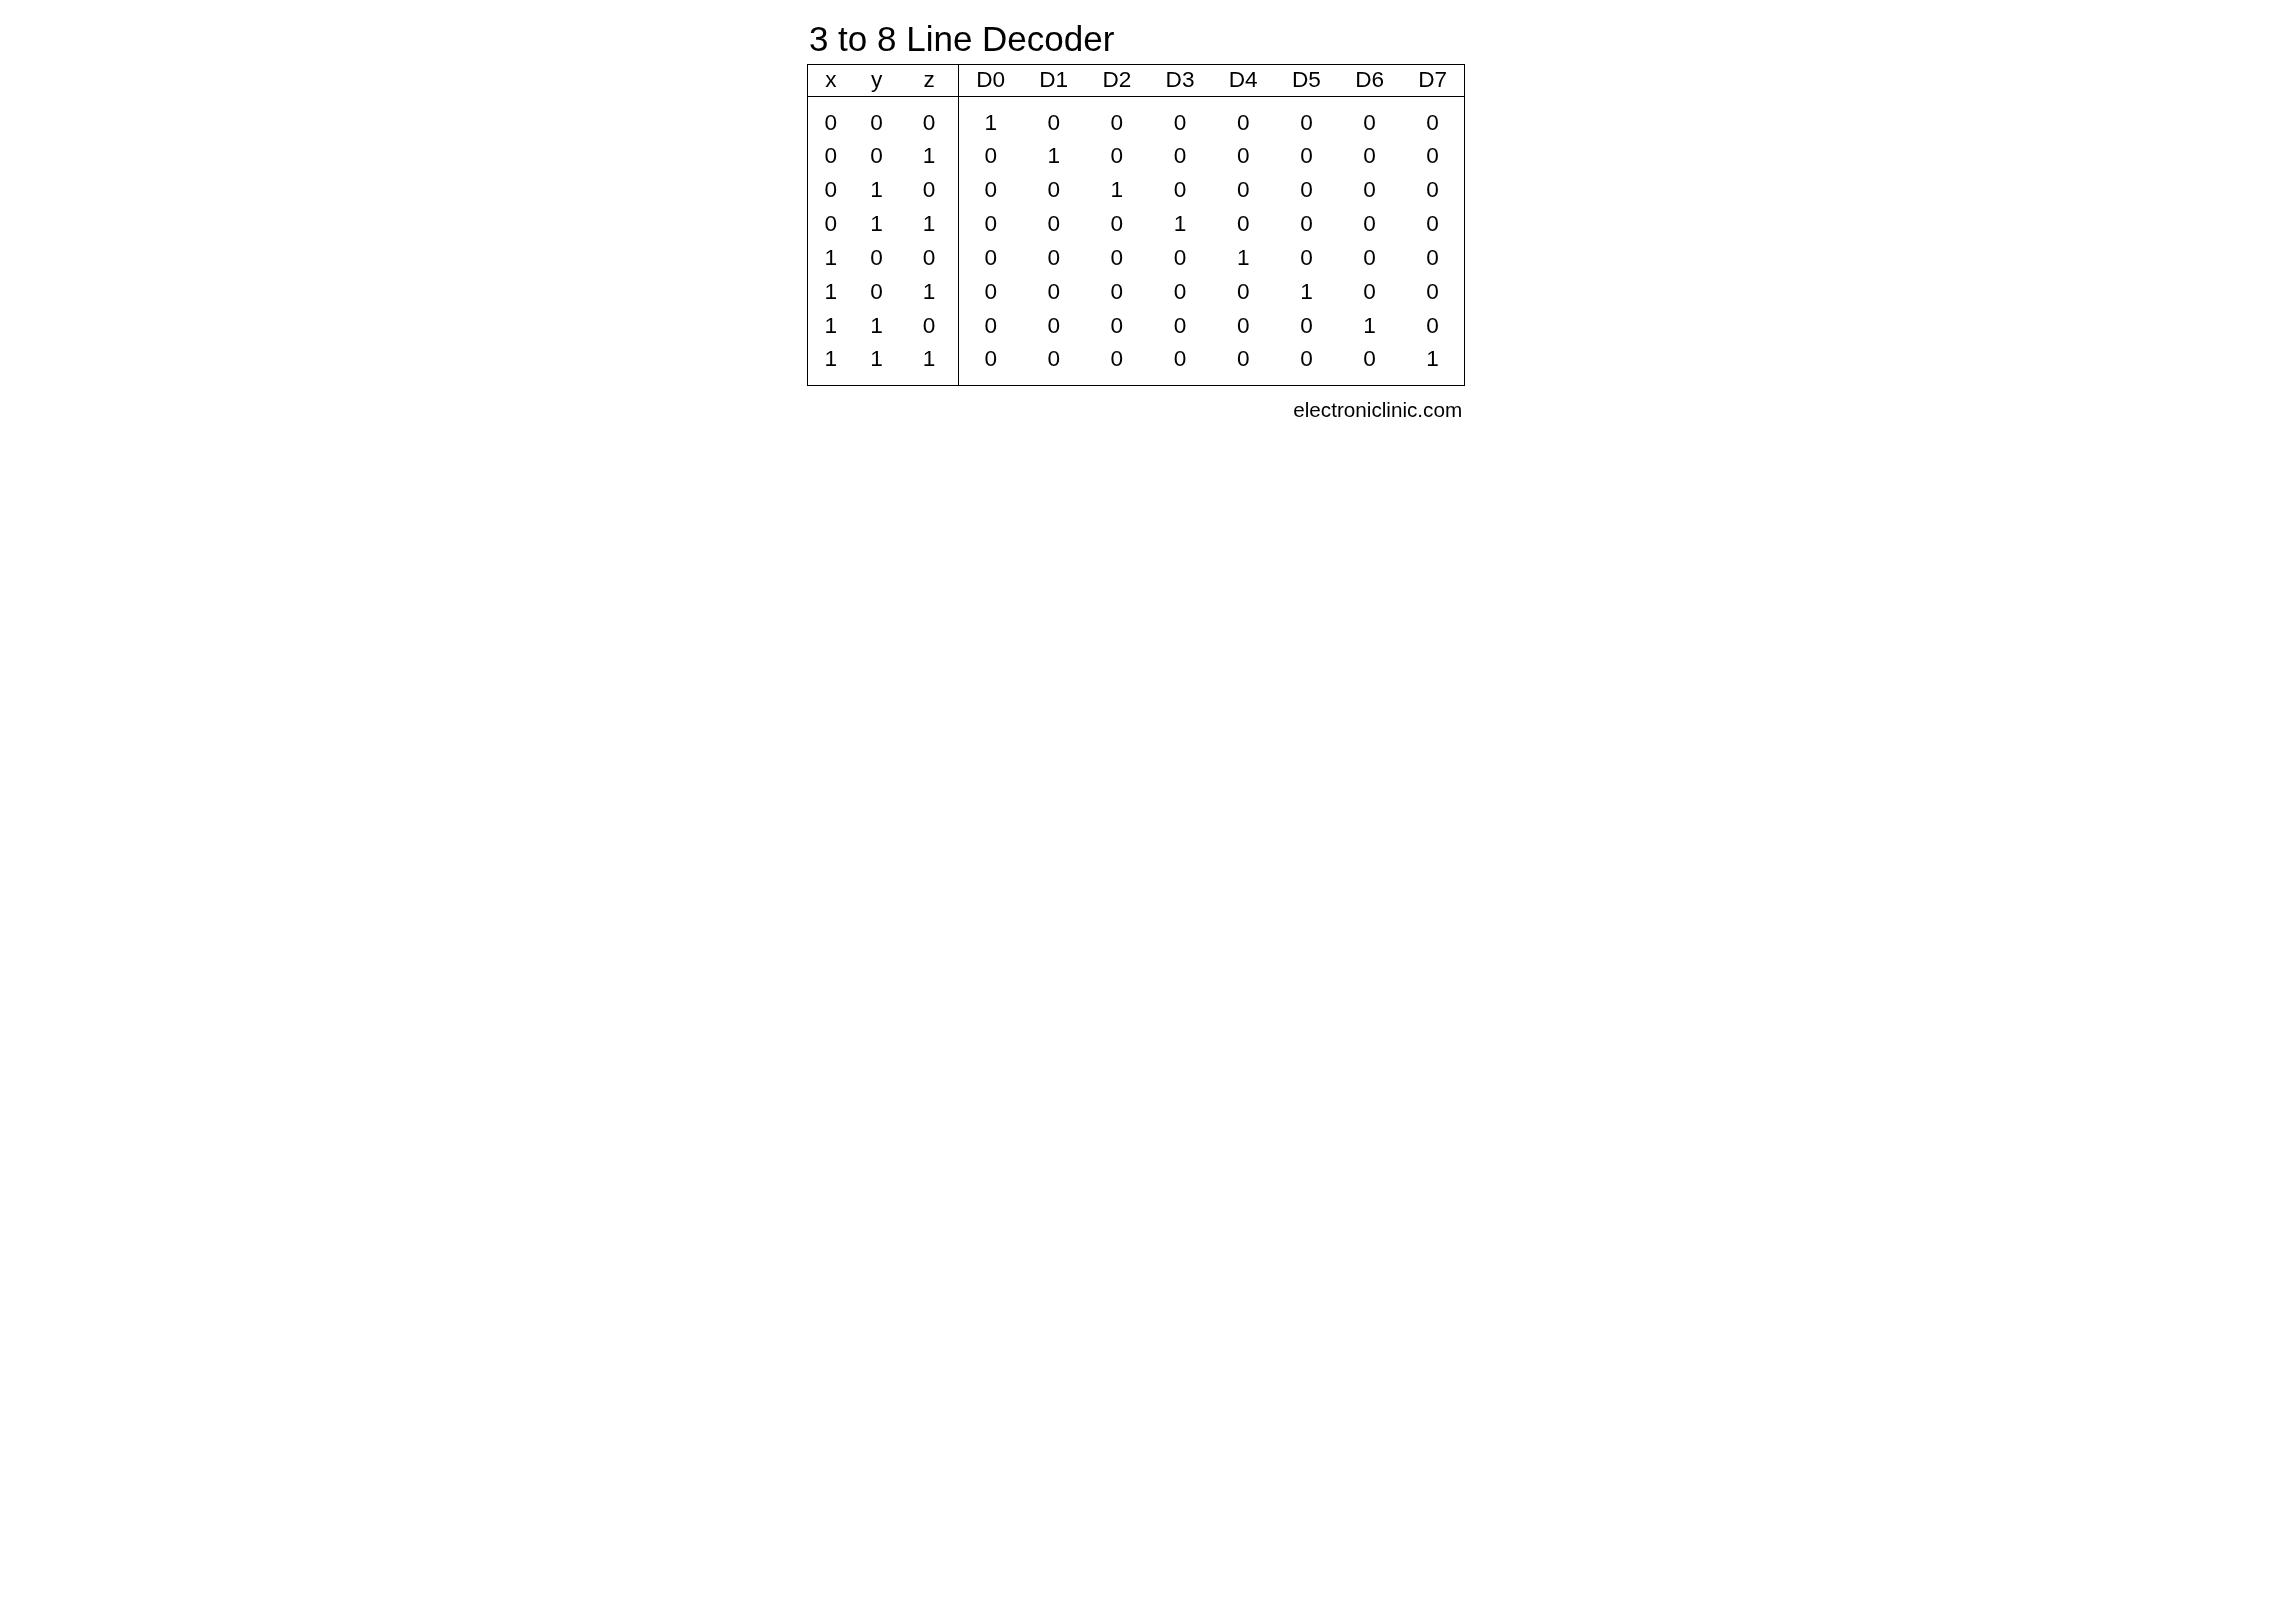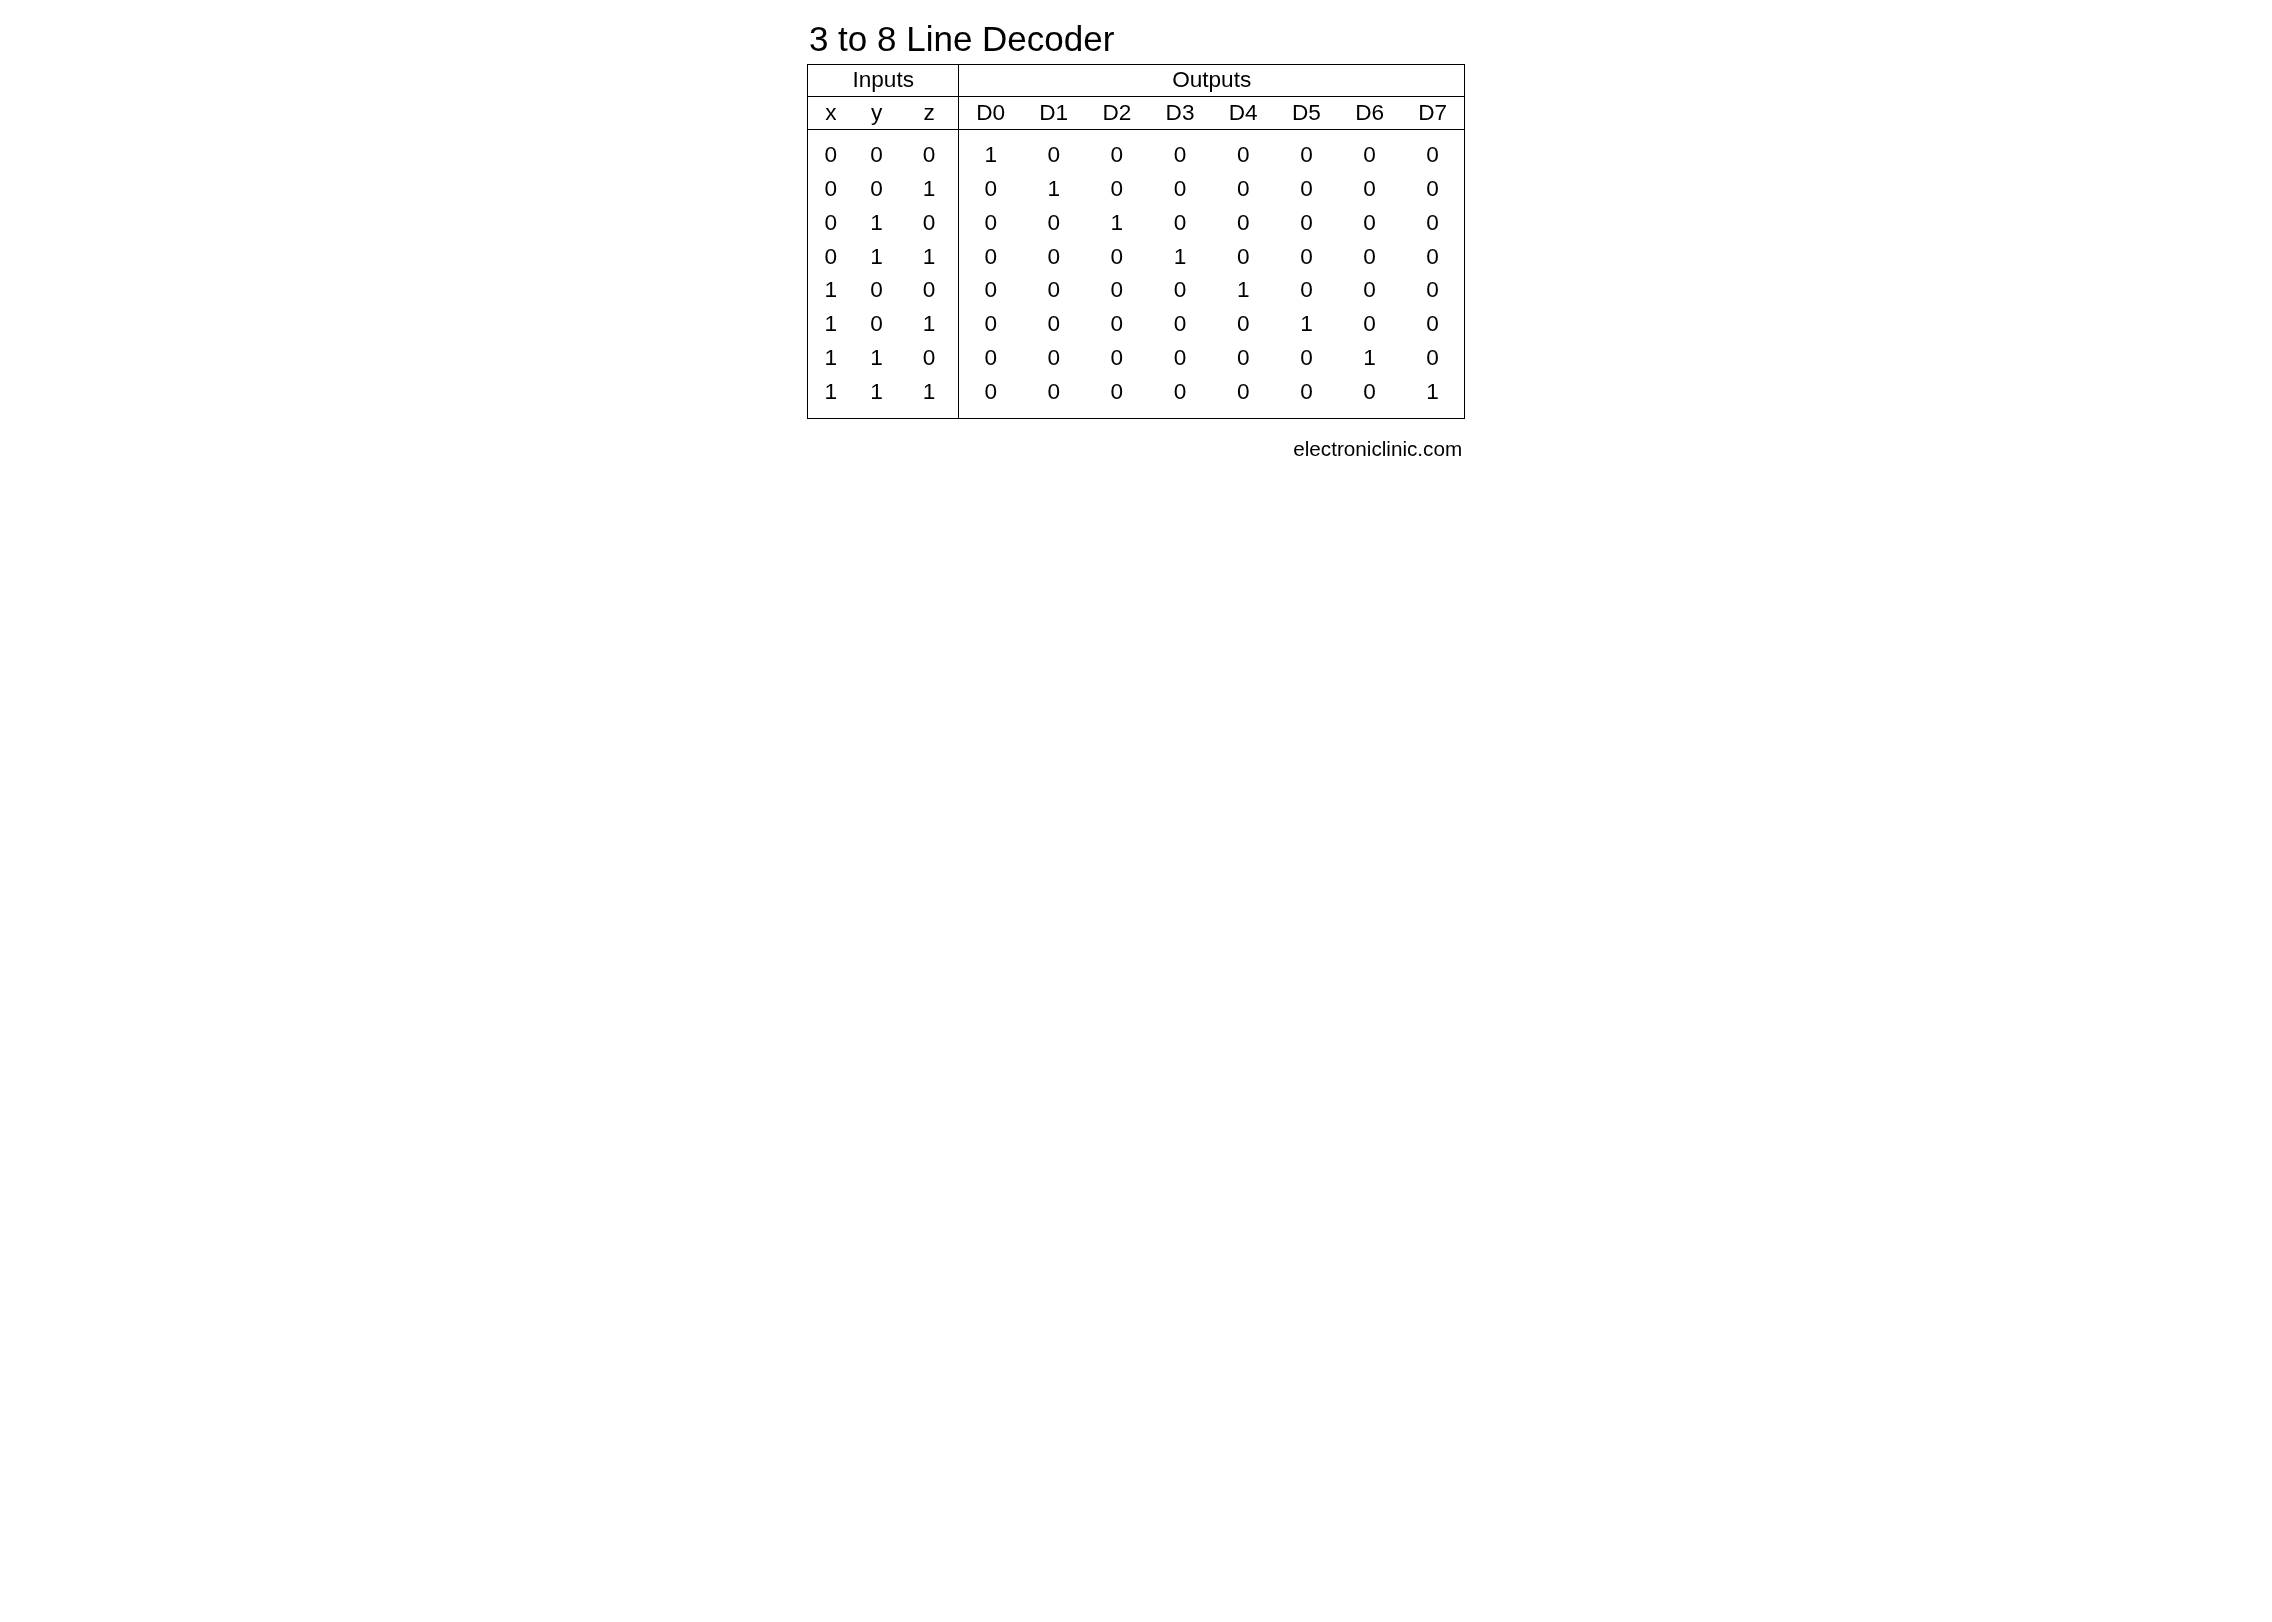--- a/index.html
+++ b/index.html
@@ -55,21 +55,21 @@
   }
   tbody tr:first-child td {
     padding-top: 11.3px;
   }
   tbody tr:last-child td {
     padding-bottom: 11.3px;
   }
   .credit {
     text-align: right;
     font-size: 20.7px;
-    margin-top: 18px;
+    margin-top: 12px;
     padding-right: 2.8px;
   }
 </style>
 </head>
 <body>
 
 <div class="page">
 
   <h1 class="title">3 to 8 Line Decoder</h1>
 
@@ -81,24 +81,20 @@
       <col style="width:9.6%">
         <col style="width:9.6%">
         <col style="width:9.6%">
         <col style="width:9.6%">
       <col style="width:9.6%">
         <col style="width:9.6%">
         <col style="width:9.6%">
         <col style="width:9.6%">
     </colgroup>
     <thead>
-      <tr class="group-header">
-        <th colspan="3" class="vline-right">Inputs</th>
-        <th colspan="8">Outputs</th>
-      </tr>
       <tr class="col-header">
         <th>x</th>
         <th>y</th>
         <th class="vline-right">z</th>
         <th>D0</th>
         <th>D1</th>
         <th>D2</th>
         <th>D3</th>
         <th>D4</th>
         <th>D5</th>

